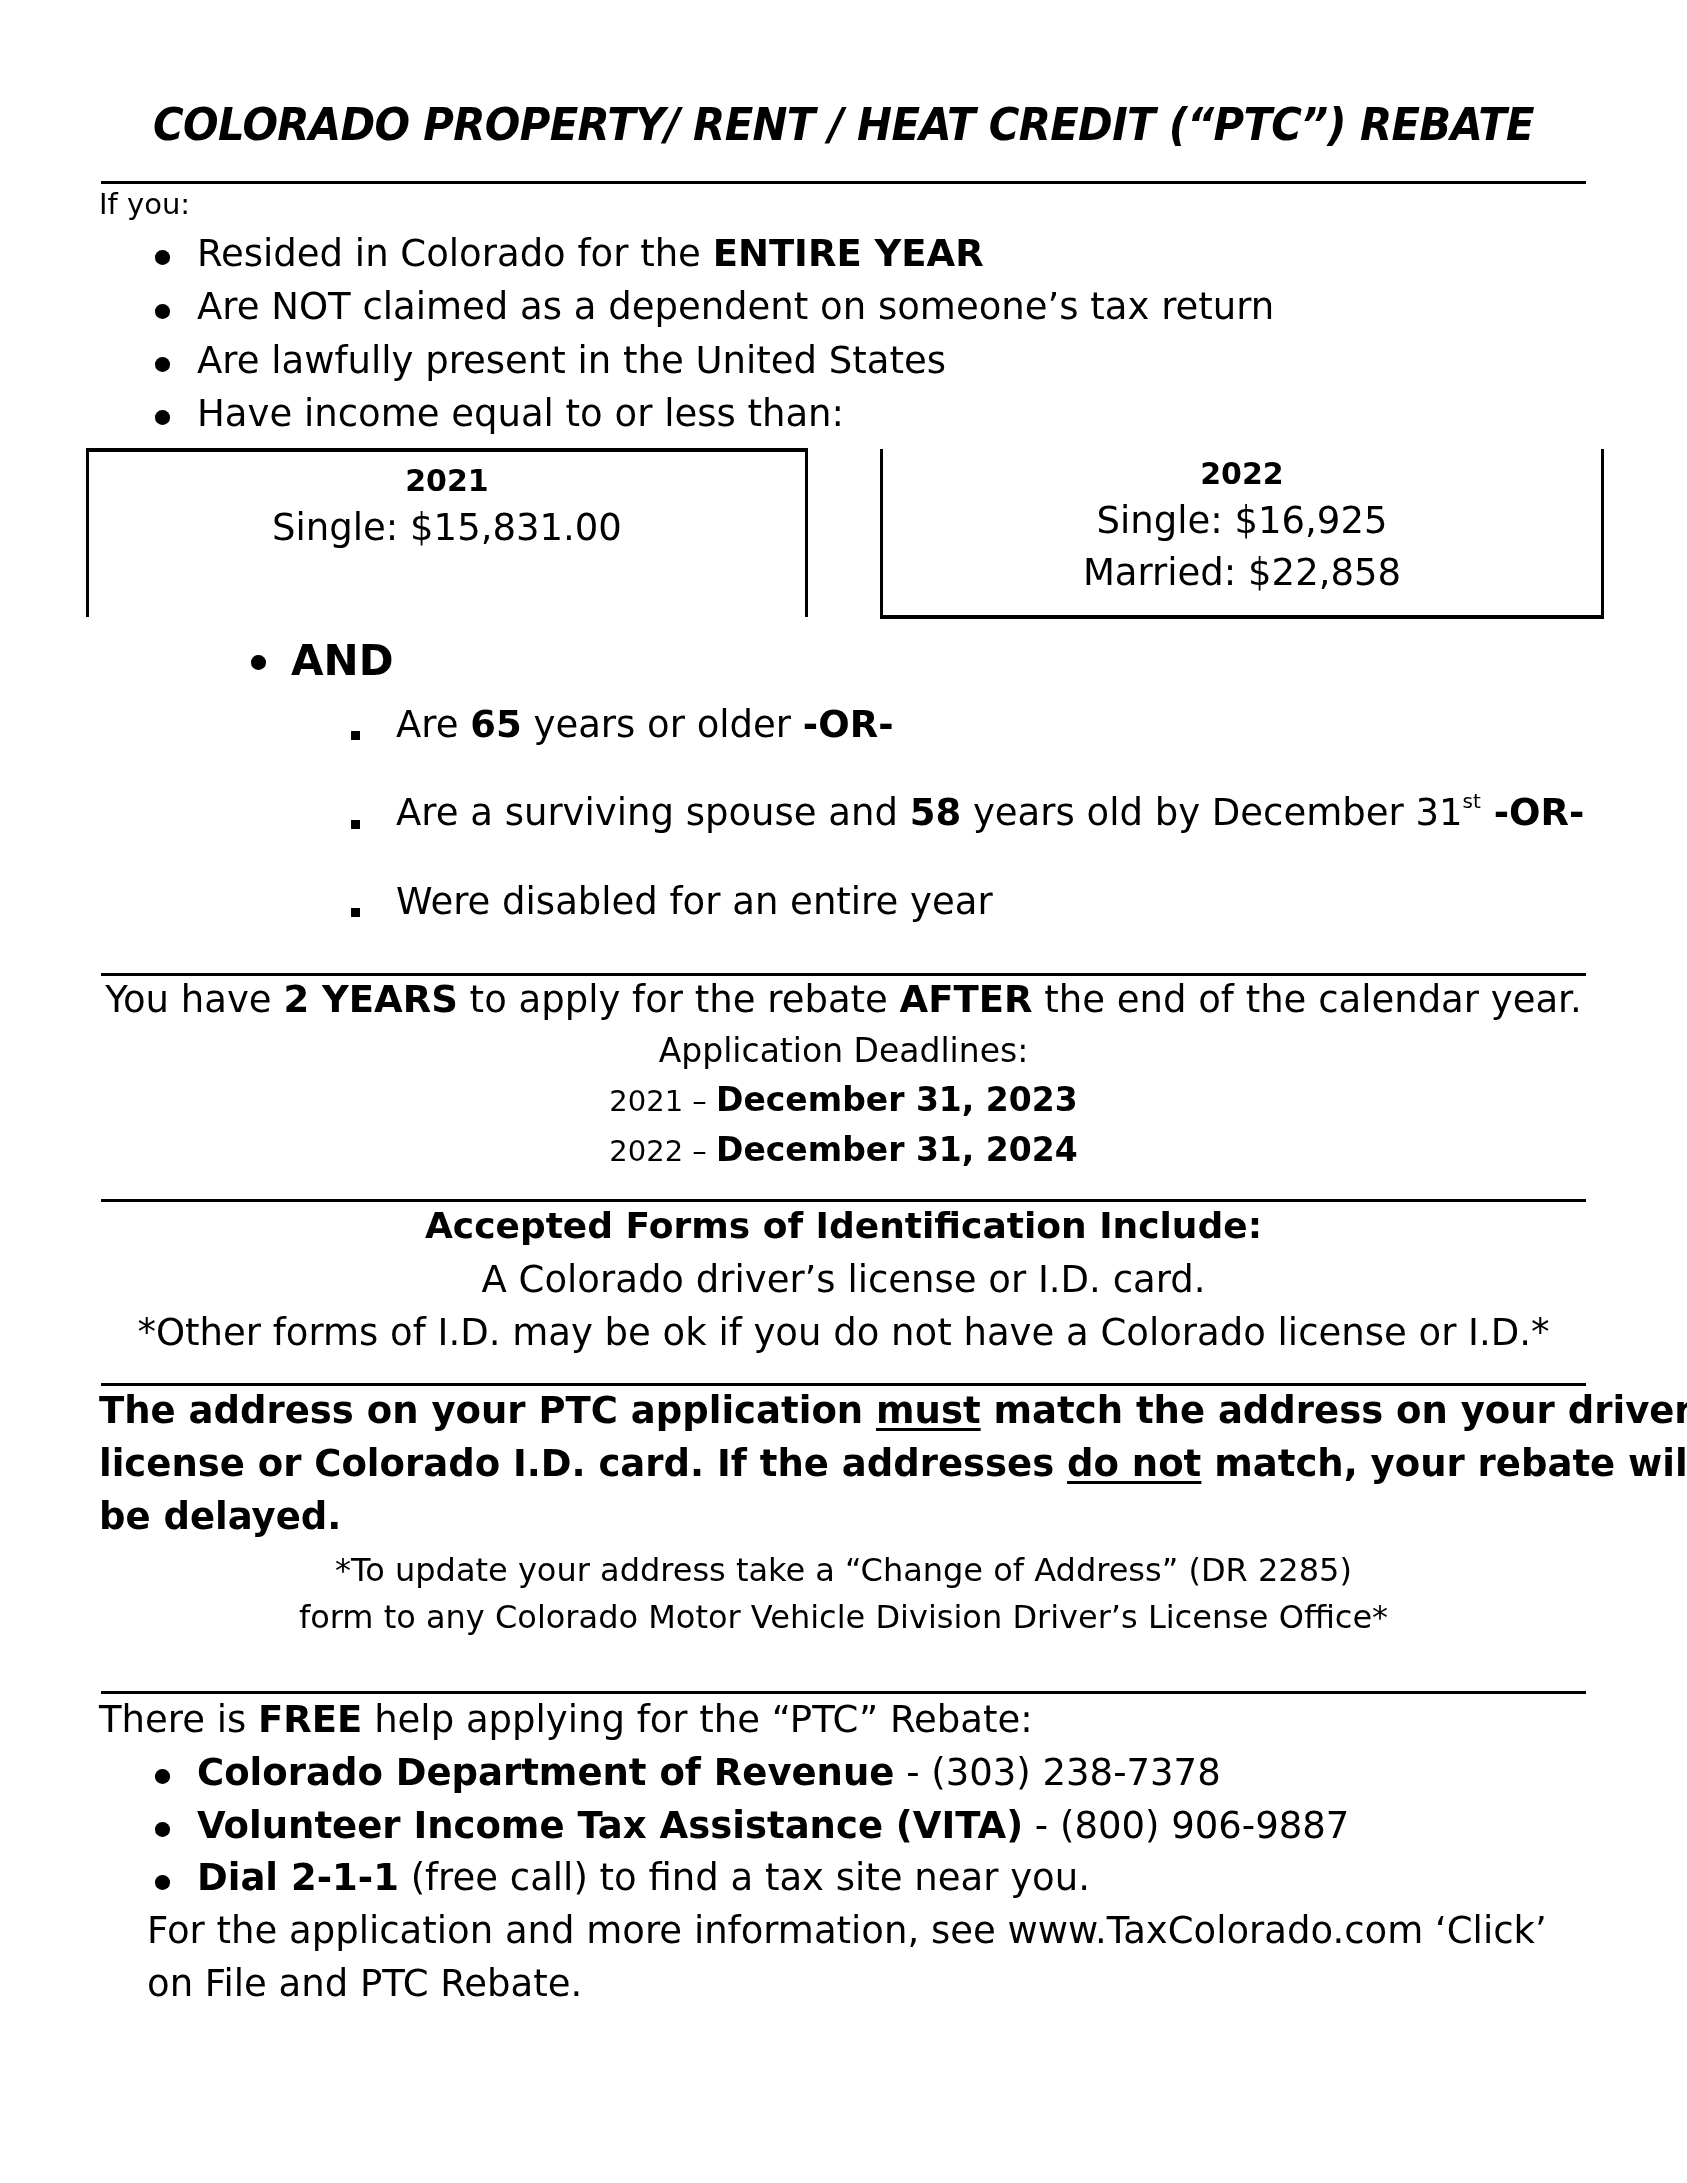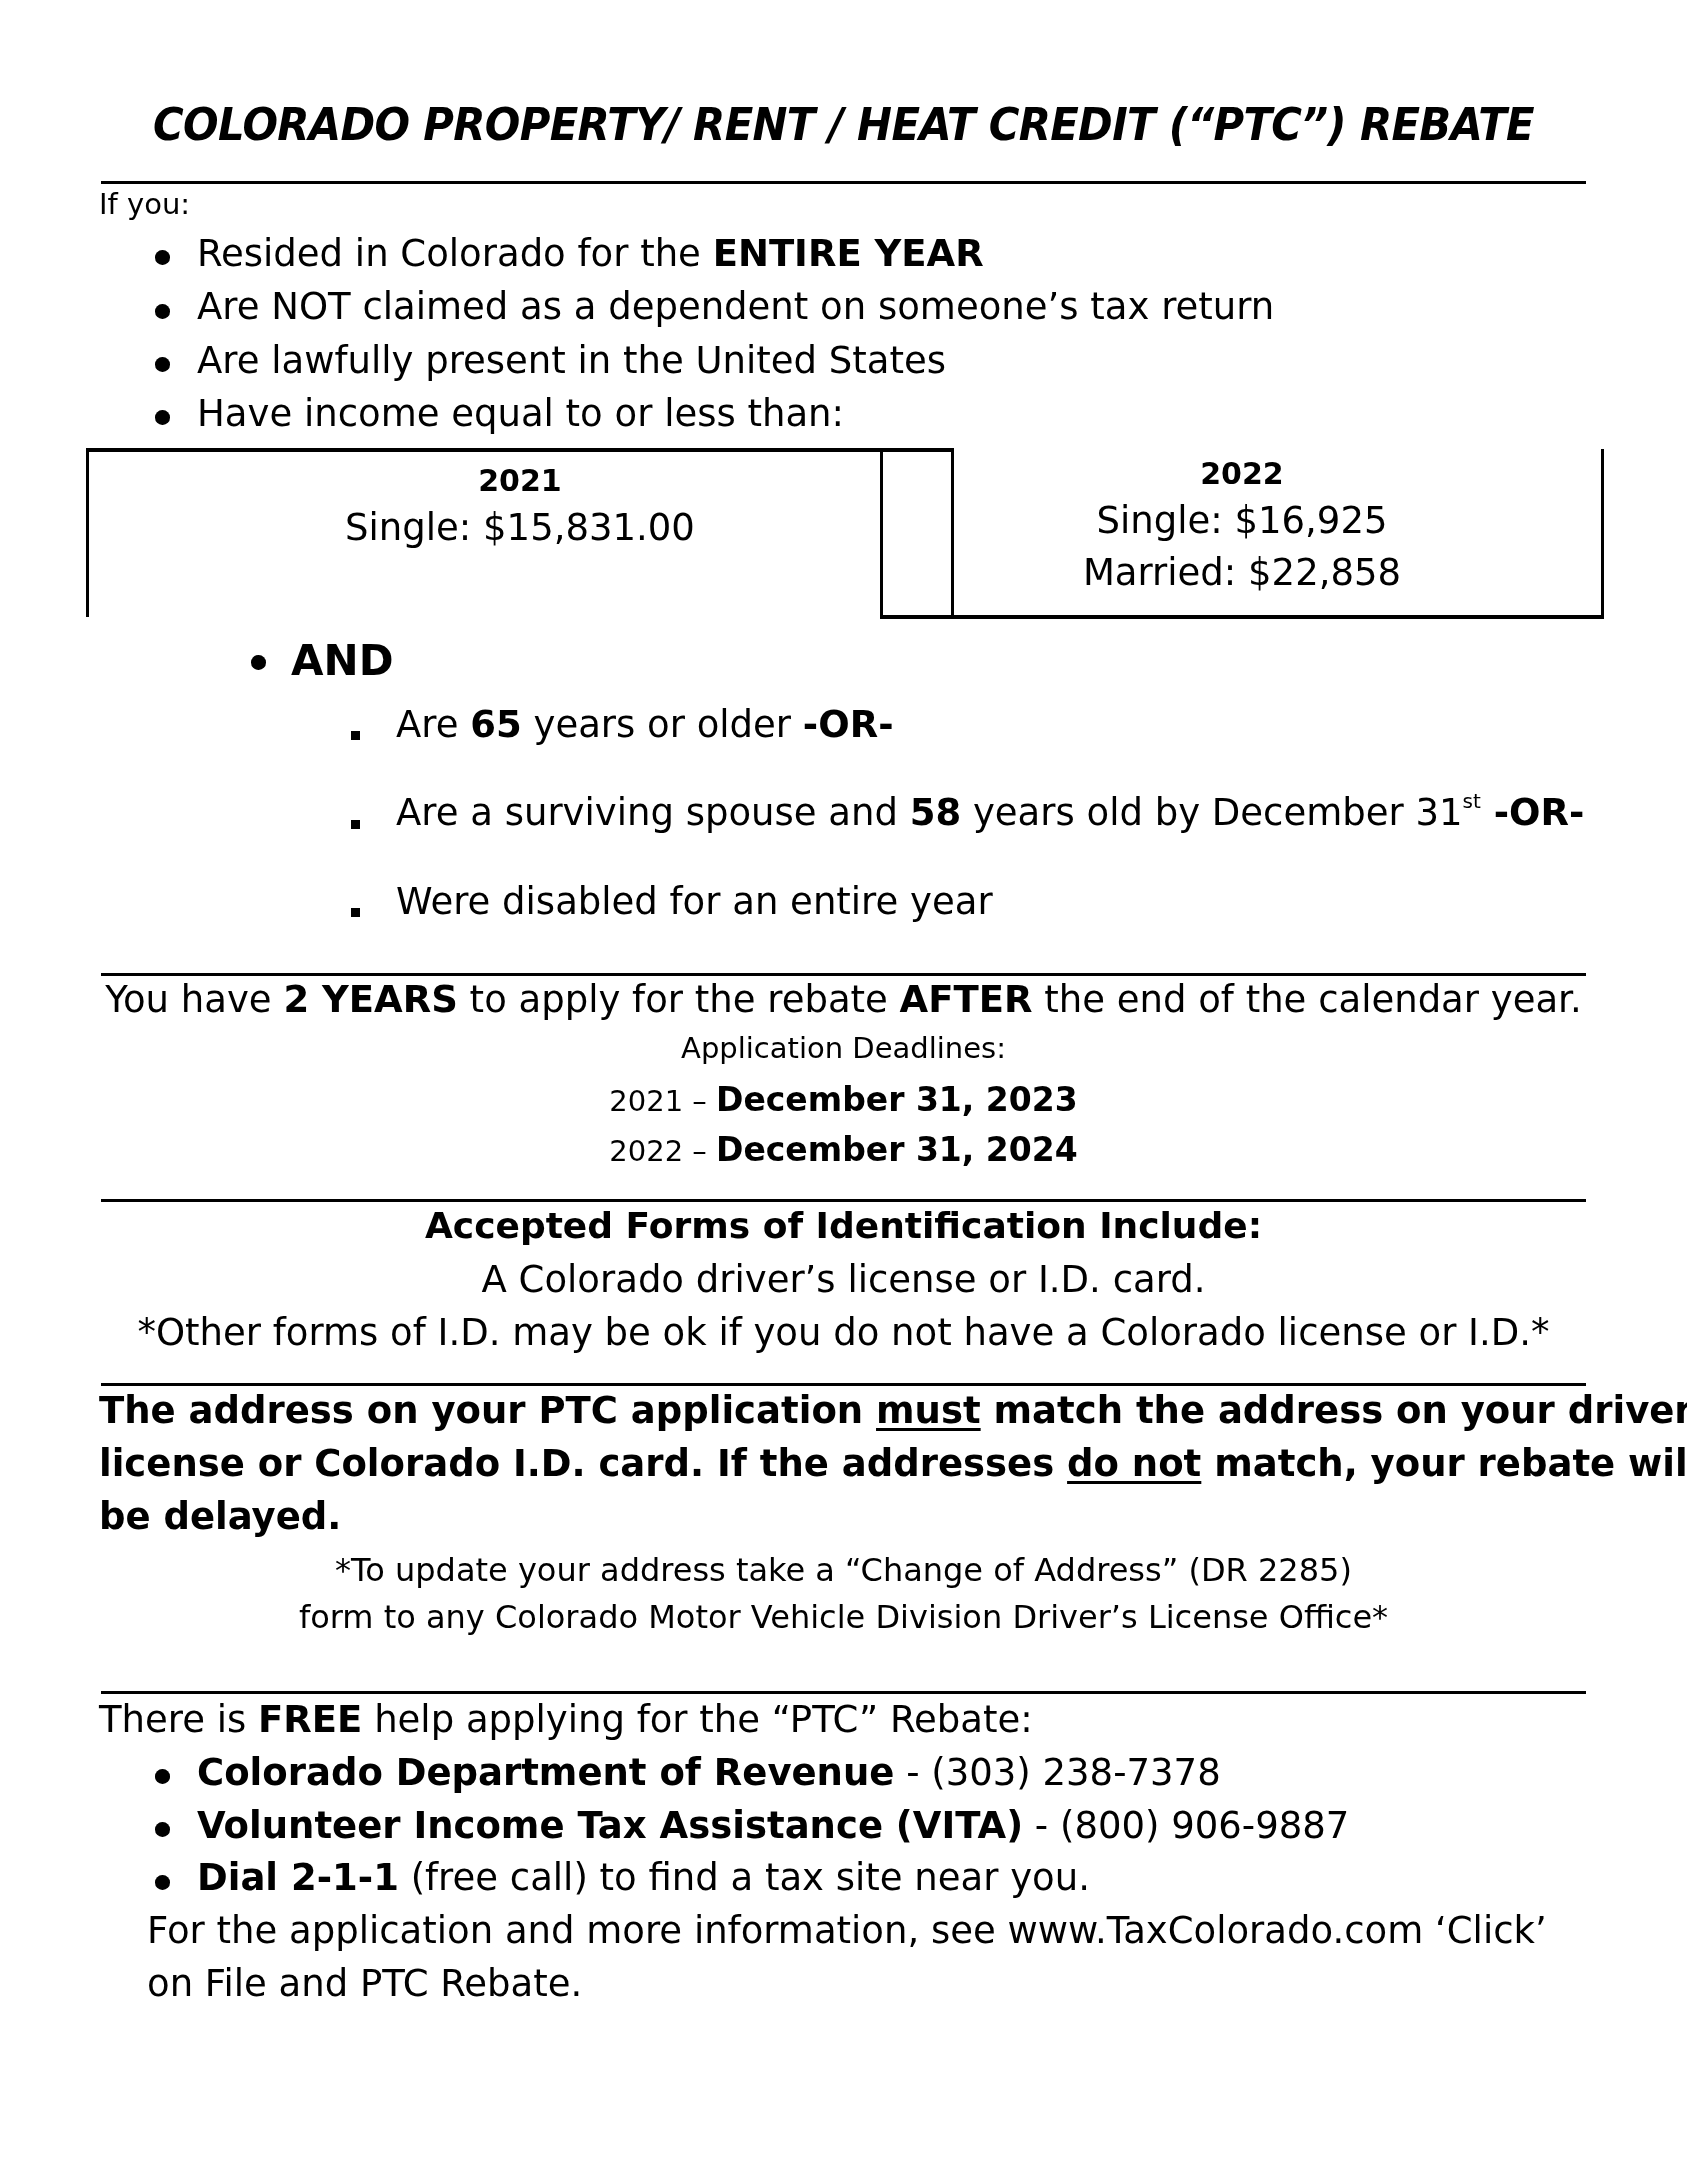--- a/index.html
+++ b/index.html
@@ -12,21 +12,21 @@
       transform: scaleX(0.95); }
     .lbl { font-size: 29px; }
     .txt { font-size: 37px; }
     .center { left: 0; width: 1687px; text-align: center; }
     .dot { position: absolute; width: 14.6px; height: 14.6px; border-radius: 50%; background: #000; }
     .sq { position: absolute; width: 8.6px; height: 8.6px; background: #000; }
     .b { font-weight: bold; }
     .u { text-decoration: underline; text-decoration-thickness: 3.3px; text-underline-offset: 5.3px; }
     sup { font-size: 20px; vertical-align: 17px; line-height: 0; }
     .box { position: absolute; box-sizing: border-box; }
-    .box-2021 { left: 86px; top: 448px; width: 868px; height: 169px;
+    .box-2021 { left: 86px; top: 448px; width: 722px; height: 169px;
       border-top: 4px solid #000; border-left: 3.3px solid #000; border-right: 3.3px solid #000; text-decoration: underline; }
     .box-2022 { left: 880px; top: 449px; width: 724px; height: 170px;
       border-bottom: 4px solid #000; border-left: 3.3px solid #000; border-right: 3.3px solid #000; }
     .box-inner { position: absolute; left: 0; right: 0; text-align: center; }
     .yr { font-size: 30px; font-weight: bold; }
     .amt { font-size: 37px; }
     .para { font-size: 37px; font-weight: bold; left: 99px; }
     .small { font-size: 32px; }
   </style>
 </head>
@@ -88,21 +88,21 @@
     <span class="sq" style="left:351px; top:908px;"></span>
     <div class="abs txt" style="left:396px; top:880px;">Were disabled for an entire year</div>
   </div>
 </div>
 
 <div class="rule" style="top:973px;"></div>
 
 <div class="abs center txt" style="top:978px;">
   <span>You have </span><span class="b">2 YEARS</span><span> to apply for the rebate </span><span class="b">AFTER</span><span> the end of the calendar year.</span>
 </div>
-<div class="abs center" style="top:1031px; font-size:29px;">Application Deadlines:</div>
+<div class="abs center" style="top:1031px; font-size:33px;">Application Deadlines:</div>
 <div class="abs center" style="top:1080px; font-size:33px;">
   <span style="font-size:29px;">2021 – </span><span class="b">December 31, 2023</span>
 </div>
 <div class="abs center" style="top:1130px; font-size:33px;">
   <span style="font-size:29px;">2022 – </span><span class="b">December 31, 2024</span>
 </div>
 
 <div class="rule" style="top:1199px;"></div>
 
 <div class="abs center b" style="top:1205px; font-size:36px;">Accepted Forms of Identification Include:</div>

